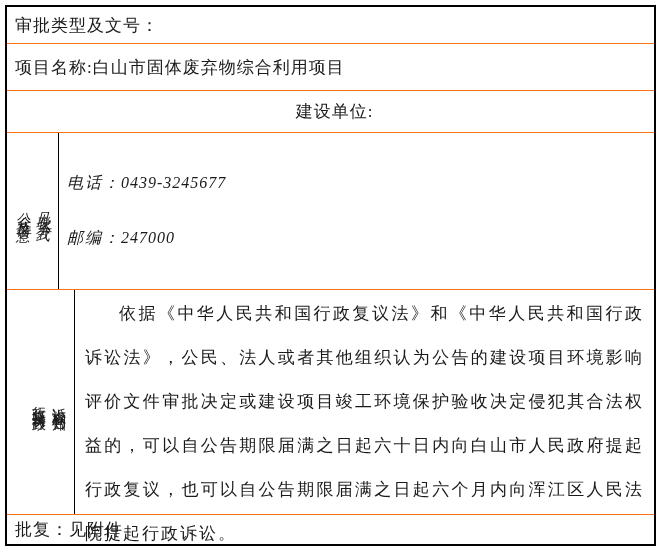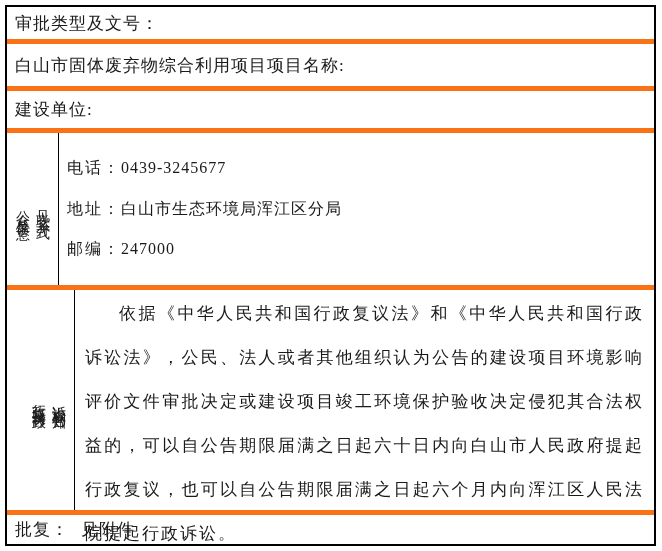--- a/index.html
+++ b/index.html
@@ -13,31 +13,31 @@
   .doc-table {
     position: absolute;
     left: 5px; top: 5px;
     width: 651px; height: 541px;
     border: 2px solid #000000;
     display: flex;
     flex-direction: column;
     background: #ffffff;
   }
   .row {
-    border-bottom: 5px solid #f97316;
+    border-bottom: 1px solid #f97316;
     display: flex;
     flex-shrink: 0;
   }
   .row:last-child { border-bottom: none; }
   .r1 { height: 37px; }
   .r2 { height: 47px; }
-  .r3 { height: 42px; }
-  .r4 { height: 157px; }
+  .r3 { height: 42px; justify-content: center; }
+  .r4 { height: 157px; font-style: italic; }
   .r5 { height: 225px; padding-left: 16px; }
-  .r6 { flex: 1; gap: 12px; }
+  .r6 { flex: 1; }
 
   .simple-row {
     align-items: center;
     padding-left: 8px;
     font-size: 17px;
     letter-spacing: 1px;
     white-space: nowrap;
   }
 
   .vhead {
@@ -87,39 +87,36 @@
 </head>
 <body>
 
 <div class="doc-table">
 
   <div class="row r1 simple-row">
     <span>审批类型及文号：</span>
   </div>
 
   <div class="row r2 simple-row">
-    <span>白山市固体废弃物综合利用项目</span>
-      <span>项目名称:</span>
+    <span>项目名称:</span>
+      <span>白山市固体废弃物综合利用项目</span>
   </div>
 
   <div class="row r3 simple-row">
     <span>建设单位:</span>
   </div>
 
   <div class="row r4">
     <div class="vhead">
       <span class="vcol">公众反馈意</span>
       <span class="vcol">见联系方式</span>
     </div>
     <div class="cell-content contacts">
       <div class="contact-line">
         <span class="label">电话：</span><span>0439-3245677</span>
-      </div>
-      <div class="contact-line">
-        <span class="label">地址：</span><span>白山市生态环境局浑江区分局</span>
       </div>
       <div class="contact-line">
         <span class="label">邮编：</span><span>247000</span>
       </div>
     </div>
   </div>
 
   <div class="row r5">
     <div class="vhead">
       <span class="vcol">行政复议与行政</span>

